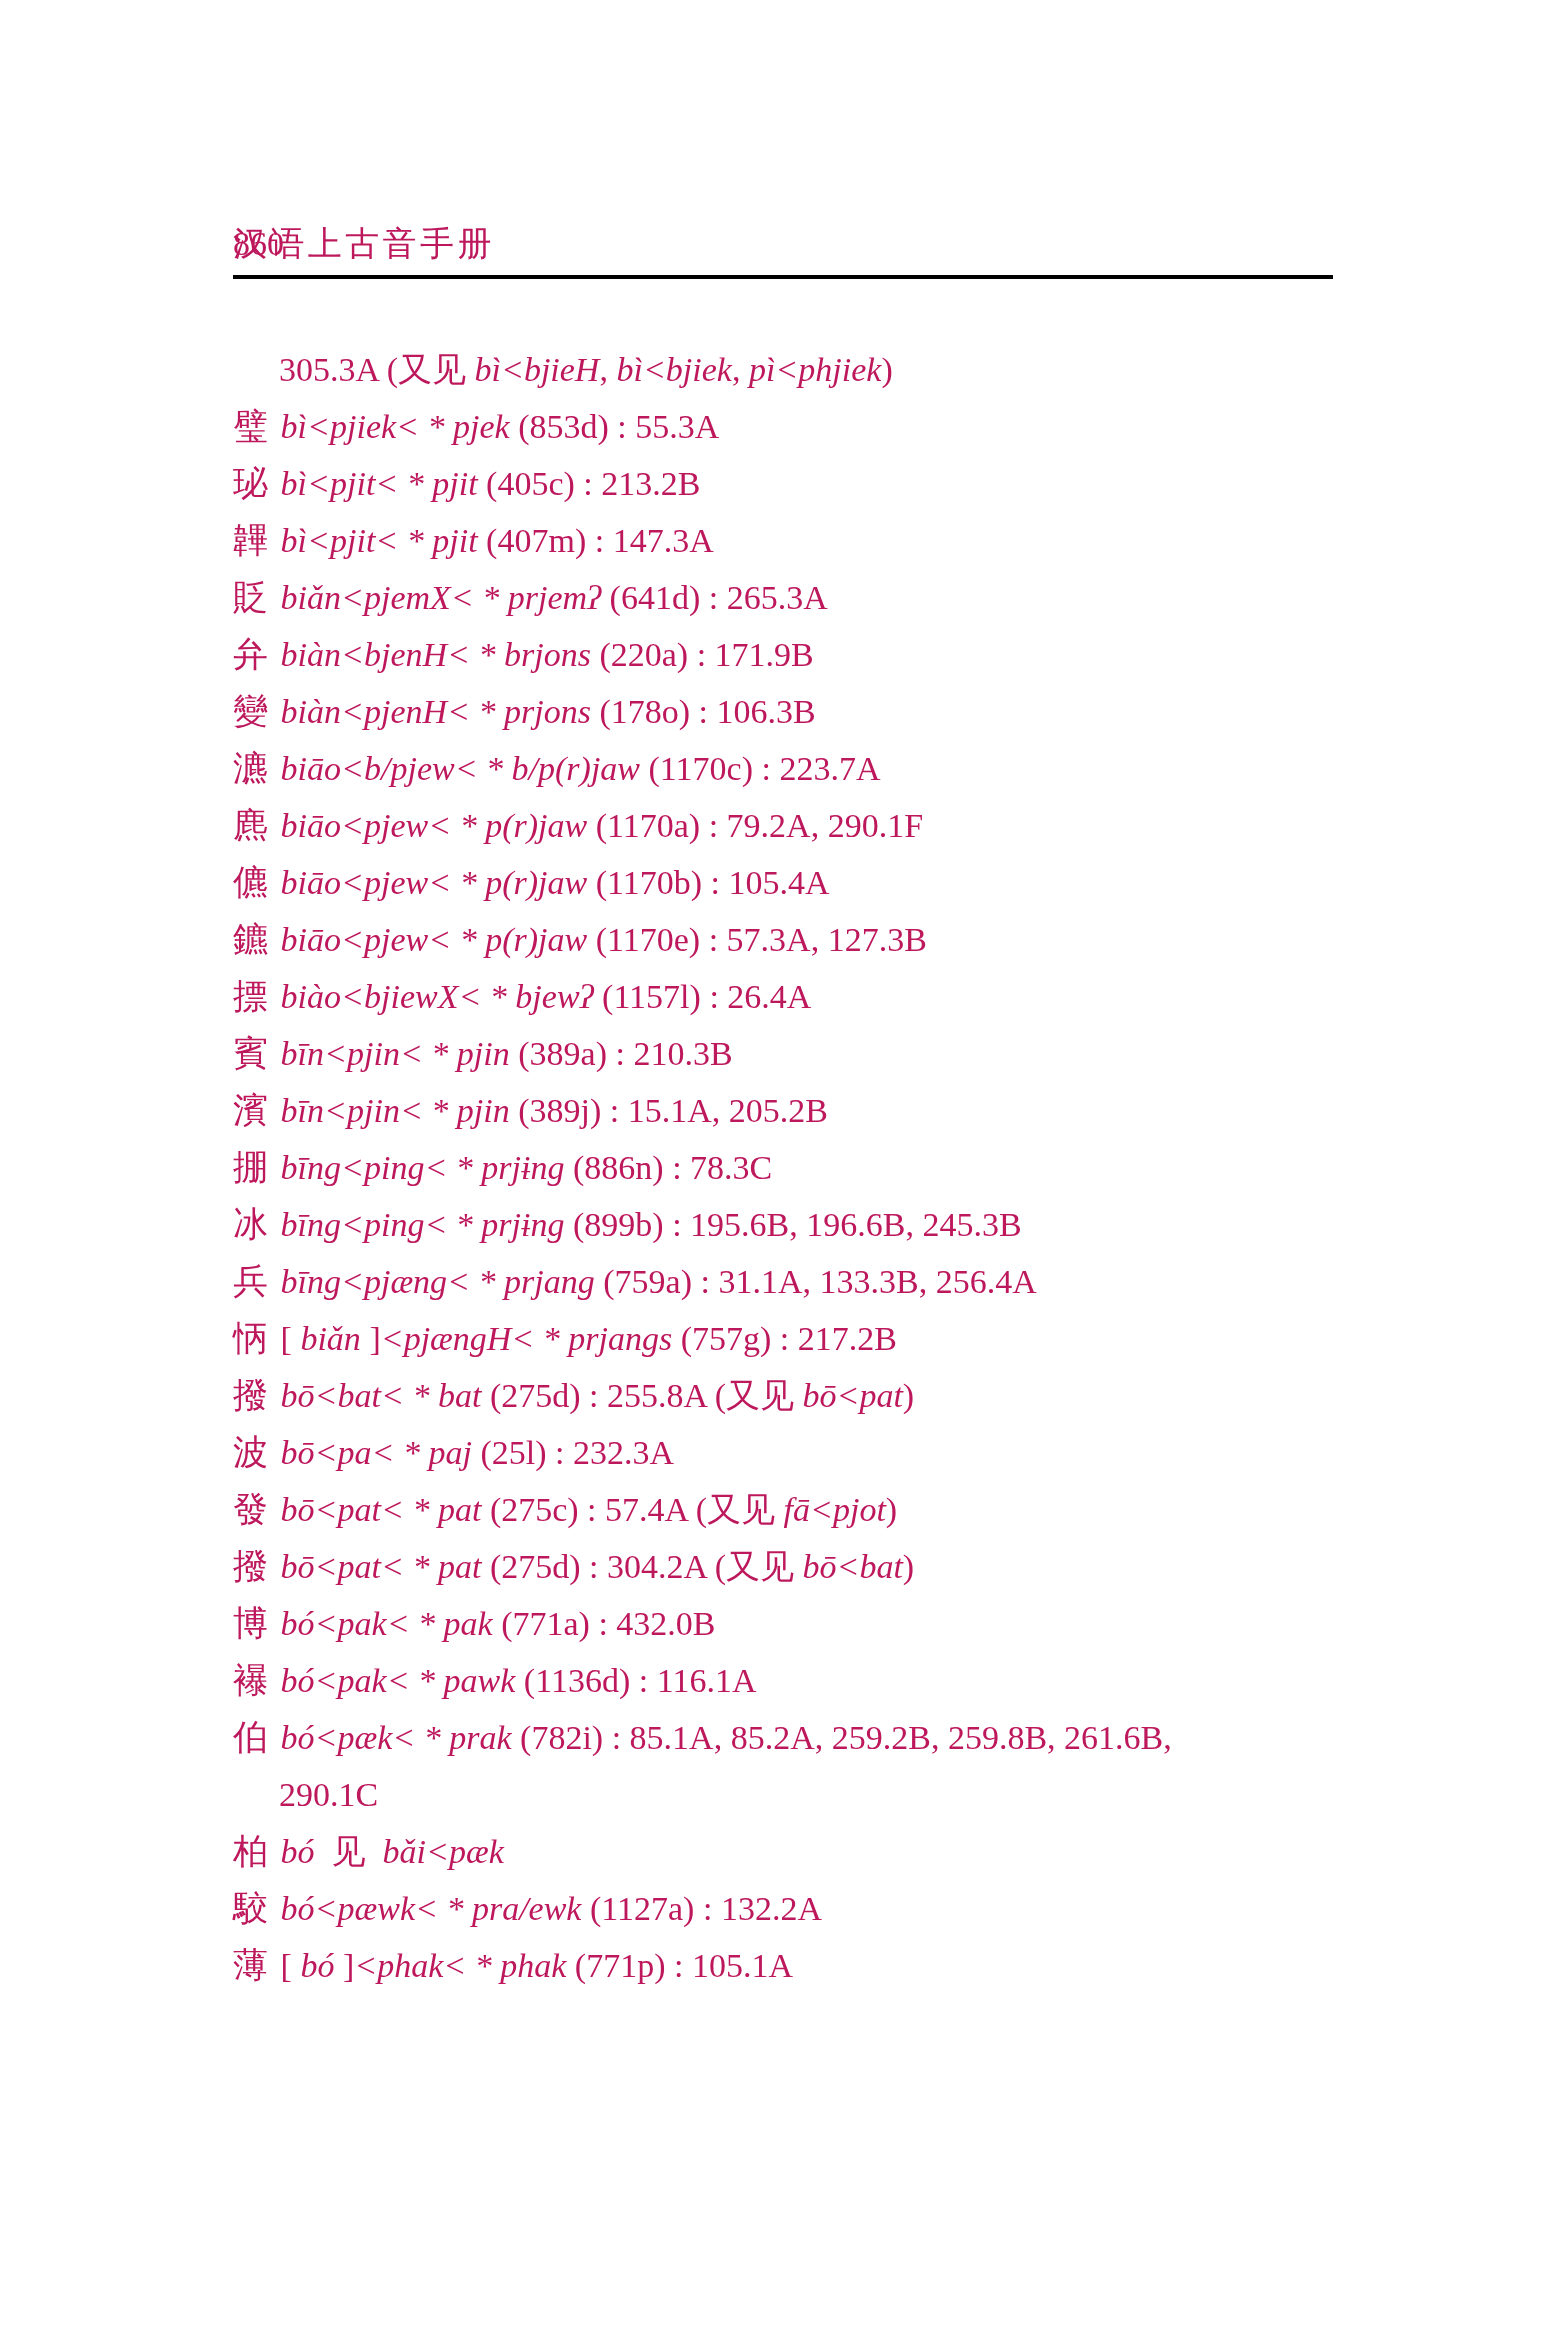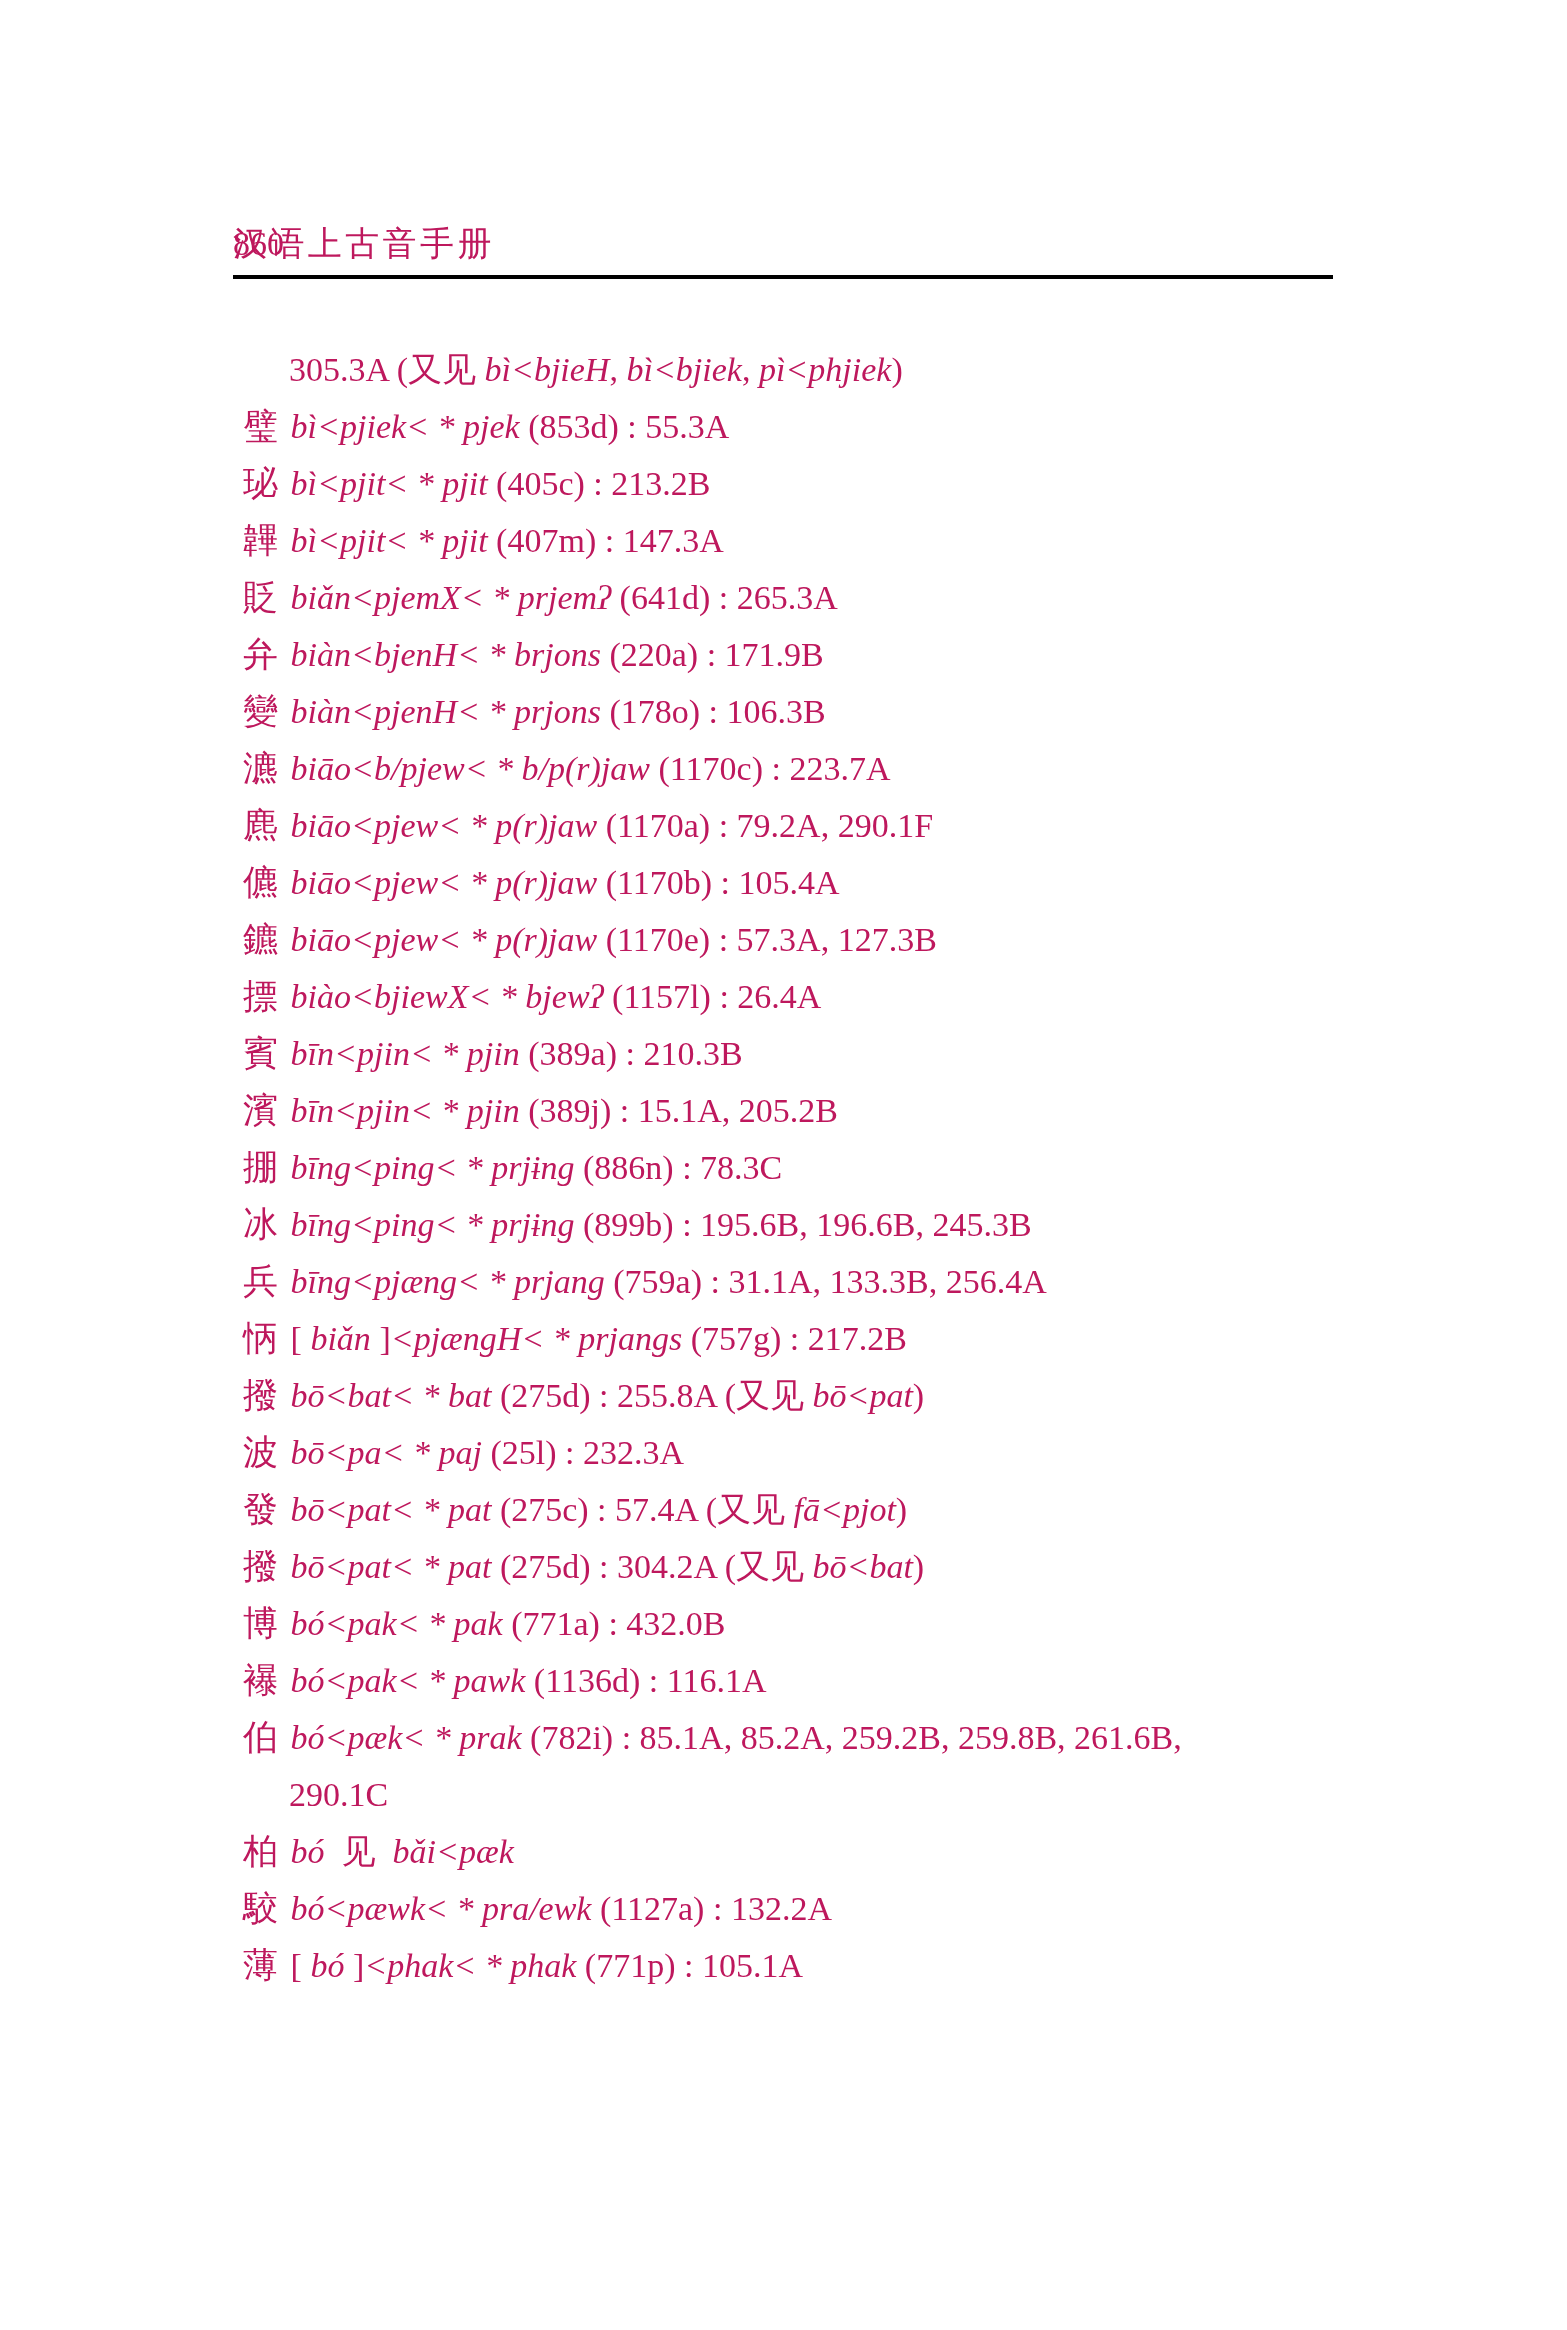--- a/index.html
+++ b/index.html
@@ -16,21 +16,21 @@
   }
   .page-title{
     position:absolute;left:233px;top:225px;width:1100px;
     text-align:left;font-size:34px;line-height:37px;letter-spacing:3.4px;
   }
   .header-rule{
     position:absolute;left:233px;top:275px;
     width:1100px;height:4.2px;background:#000;
   }
   .entries{
-    position:absolute;left:243px;top:341px;width:1142px;
+    position:absolute;left:233px;top:341px;width:1142px;
     font-size:34px;line-height:57px;
   }
   .line{white-space:pre;}
   .line.indent{padding-left:46px;}
   .hz{font-size:35px;margin-right:12.6px;font-style:normal;}
   .it{font-style:italic;}
   .ro{font-style:normal;}
 </style>
 </head>
 <body>

